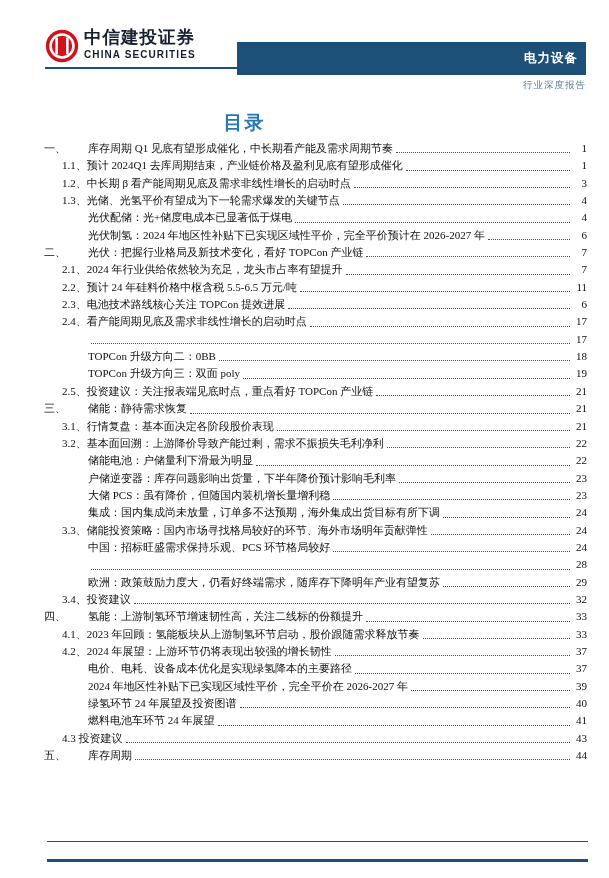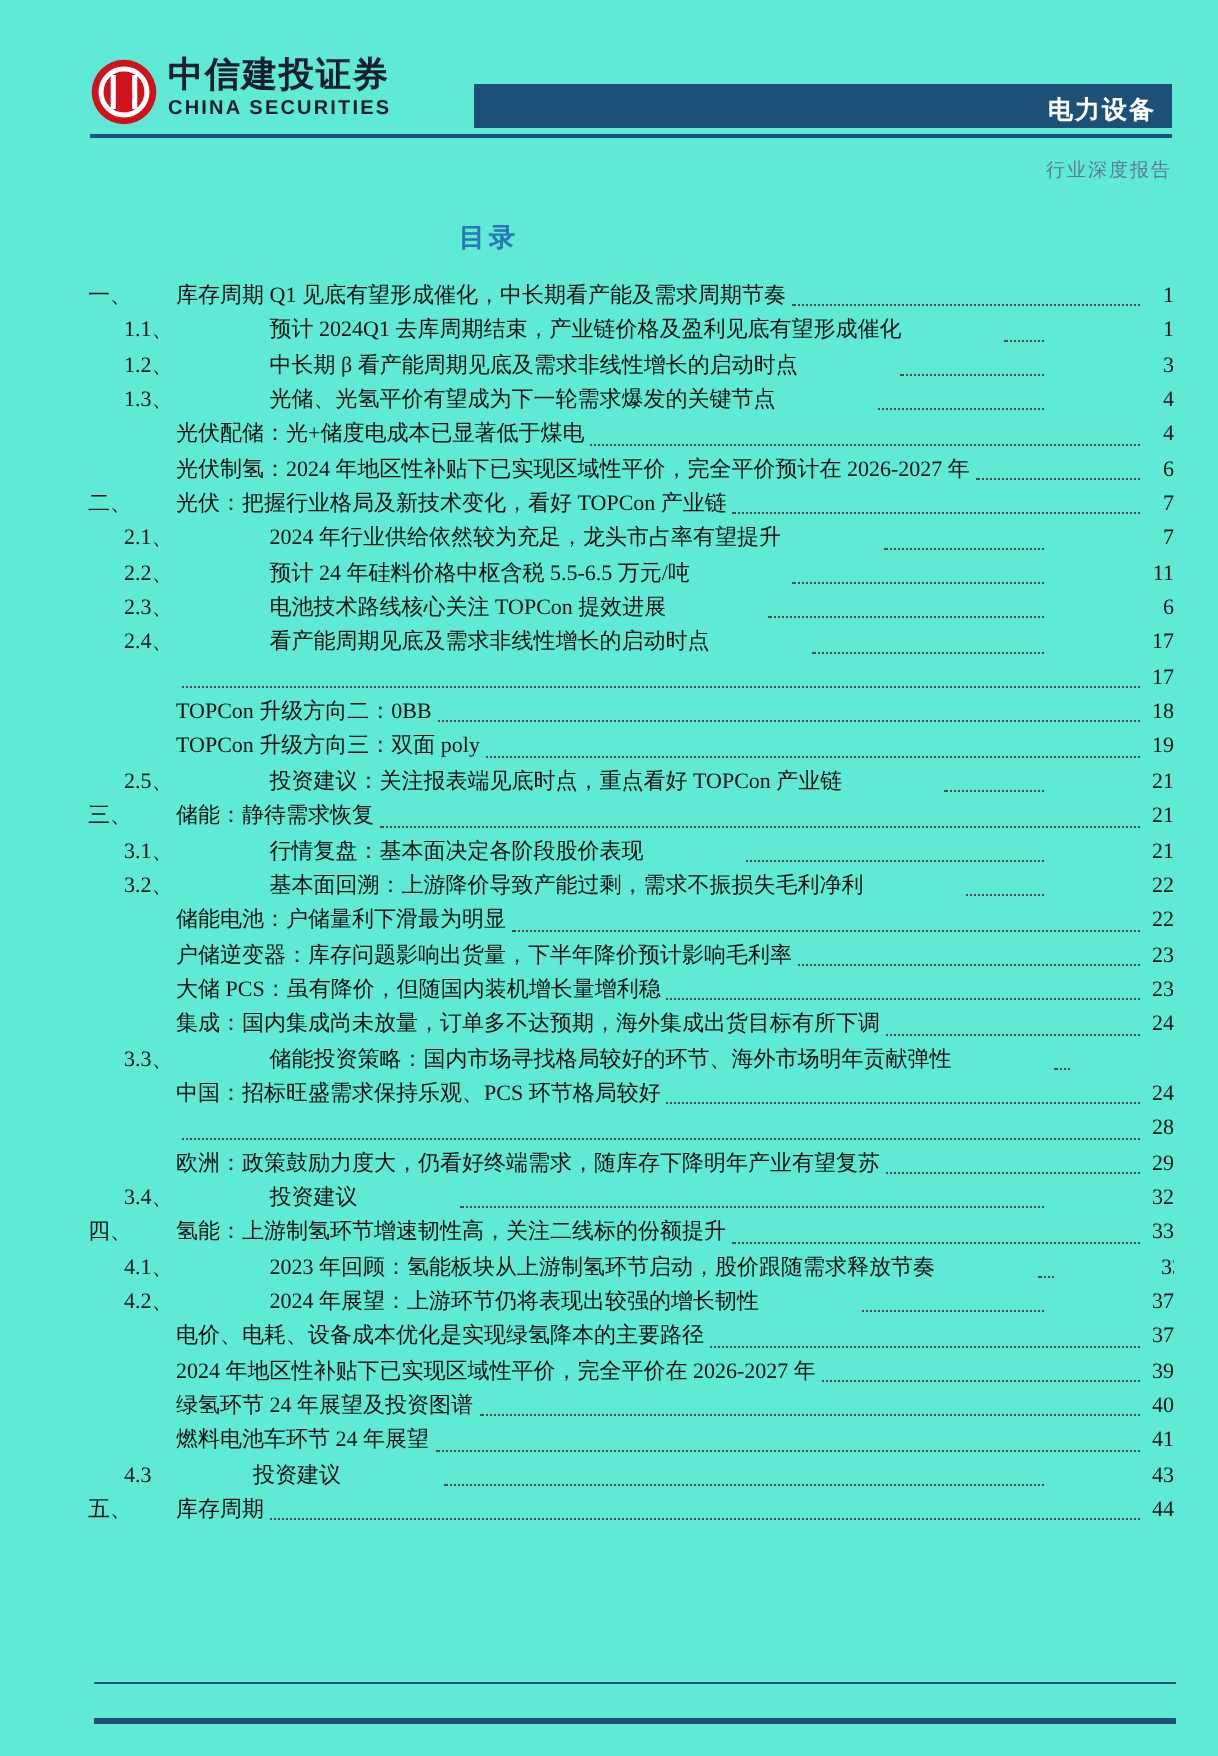--- a/index.html
+++ b/index.html
@@ -1,76 +1,76 @@
 <!DOCTYPE html>
 <html><head>
 <meta charset="utf-8">
 <style>
   html,body{margin:0;padding:0;background:#e8e8e8;}
   .page{
     position:relative;
     width:609px;height:878px;
     margin:0 auto;
-    background:#5eead4;
+    background:#ffffff;
     overflow:hidden;
     font-family:"Liberation Serif","DejaVu Serif",serif;
     color:#111;
   }
 
   
   .logo-mark{position:absolute;left:45px;top:29px;width:34px;height:34px;}
   .brand{position:absolute;left:84px;top:29px;line-height:1;}
   .brand-cn{
     font-size:17.5px;font-weight:bold;color:#161e30;
     letter-spacing:1px;white-space:nowrap;
   }
   .brand-en{
     margin-top:3px;
     font-family:"Liberation Sans","DejaVu Sans",sans-serif;
     font-size:10px;font-weight:bold;color:#161e30;
     letter-spacing:1.1px;white-space:nowrap;
   }
   .banner{
-    position:absolute;left:237px;top:42px;width:349px;height:22px;
+    position:absolute;left:237px;top:42px;width:349px;height:33px;
     background:#1d5078;
-    display:flex;align-items:flex-end;justify-content:flex-end;
+    display:flex;align-items:center;justify-content:flex-end;
     padding-right:8px;box-sizing:border-box;
   }
   .banner-label{
     color:#ffffff;font-weight:bold;font-size:12.5px;
     font-family:"Liberation Sans","DejaVu Sans",sans-serif;
     letter-spacing:1px;white-space:nowrap;
   }
   .header-rule{
     position:absolute;left:45px;top:67px;width:541px;height:2px;
     background:#1d5078;
   }
   .report-type{
     position:absolute;right:23px;top:79px;
     font-size:9.5px;color:#5d7a99;letter-spacing:1px;white-space:nowrap;
   }
 
   
   .toc-title{
     position:absolute;left:0;top:110px;width:489px;
-    text-align:center;font-size:13px;font-weight:bold;color:#2878b6;
+    text-align:center;font-size:19px;font-weight:bold;color:#2878b6;
     letter-spacing:2px;
   }
   .toc-list{
     position:absolute;left:44px;top:140px;width:543px;
   }
   .toc-row{
     display:flex;align-items:baseline;
     height:17.35px;line-height:17.35px;
     font-size:11px;color:#101010;
     overflow:hidden;
   }
   .toc-num{white-space:pre;flex:none;}
   .lvl1 .toc-num{width:44px;}
-  .lvl2{padding-left:18px;gap:48px;}
+  .lvl2{padding-left:18px;}
   .lvl3{padding-left:44px;}
   .toc-label{white-space:nowrap;flex:none;}
   .toc-dots{
     flex:1;min-width:8px;
     border-bottom:1.6px dotted #4a4a4a;
     align-self:flex-end;margin:0 3px 4px 3px;
   }
   .toc-page{flex:none;min-width:14px;text-align:right;}
 
   

